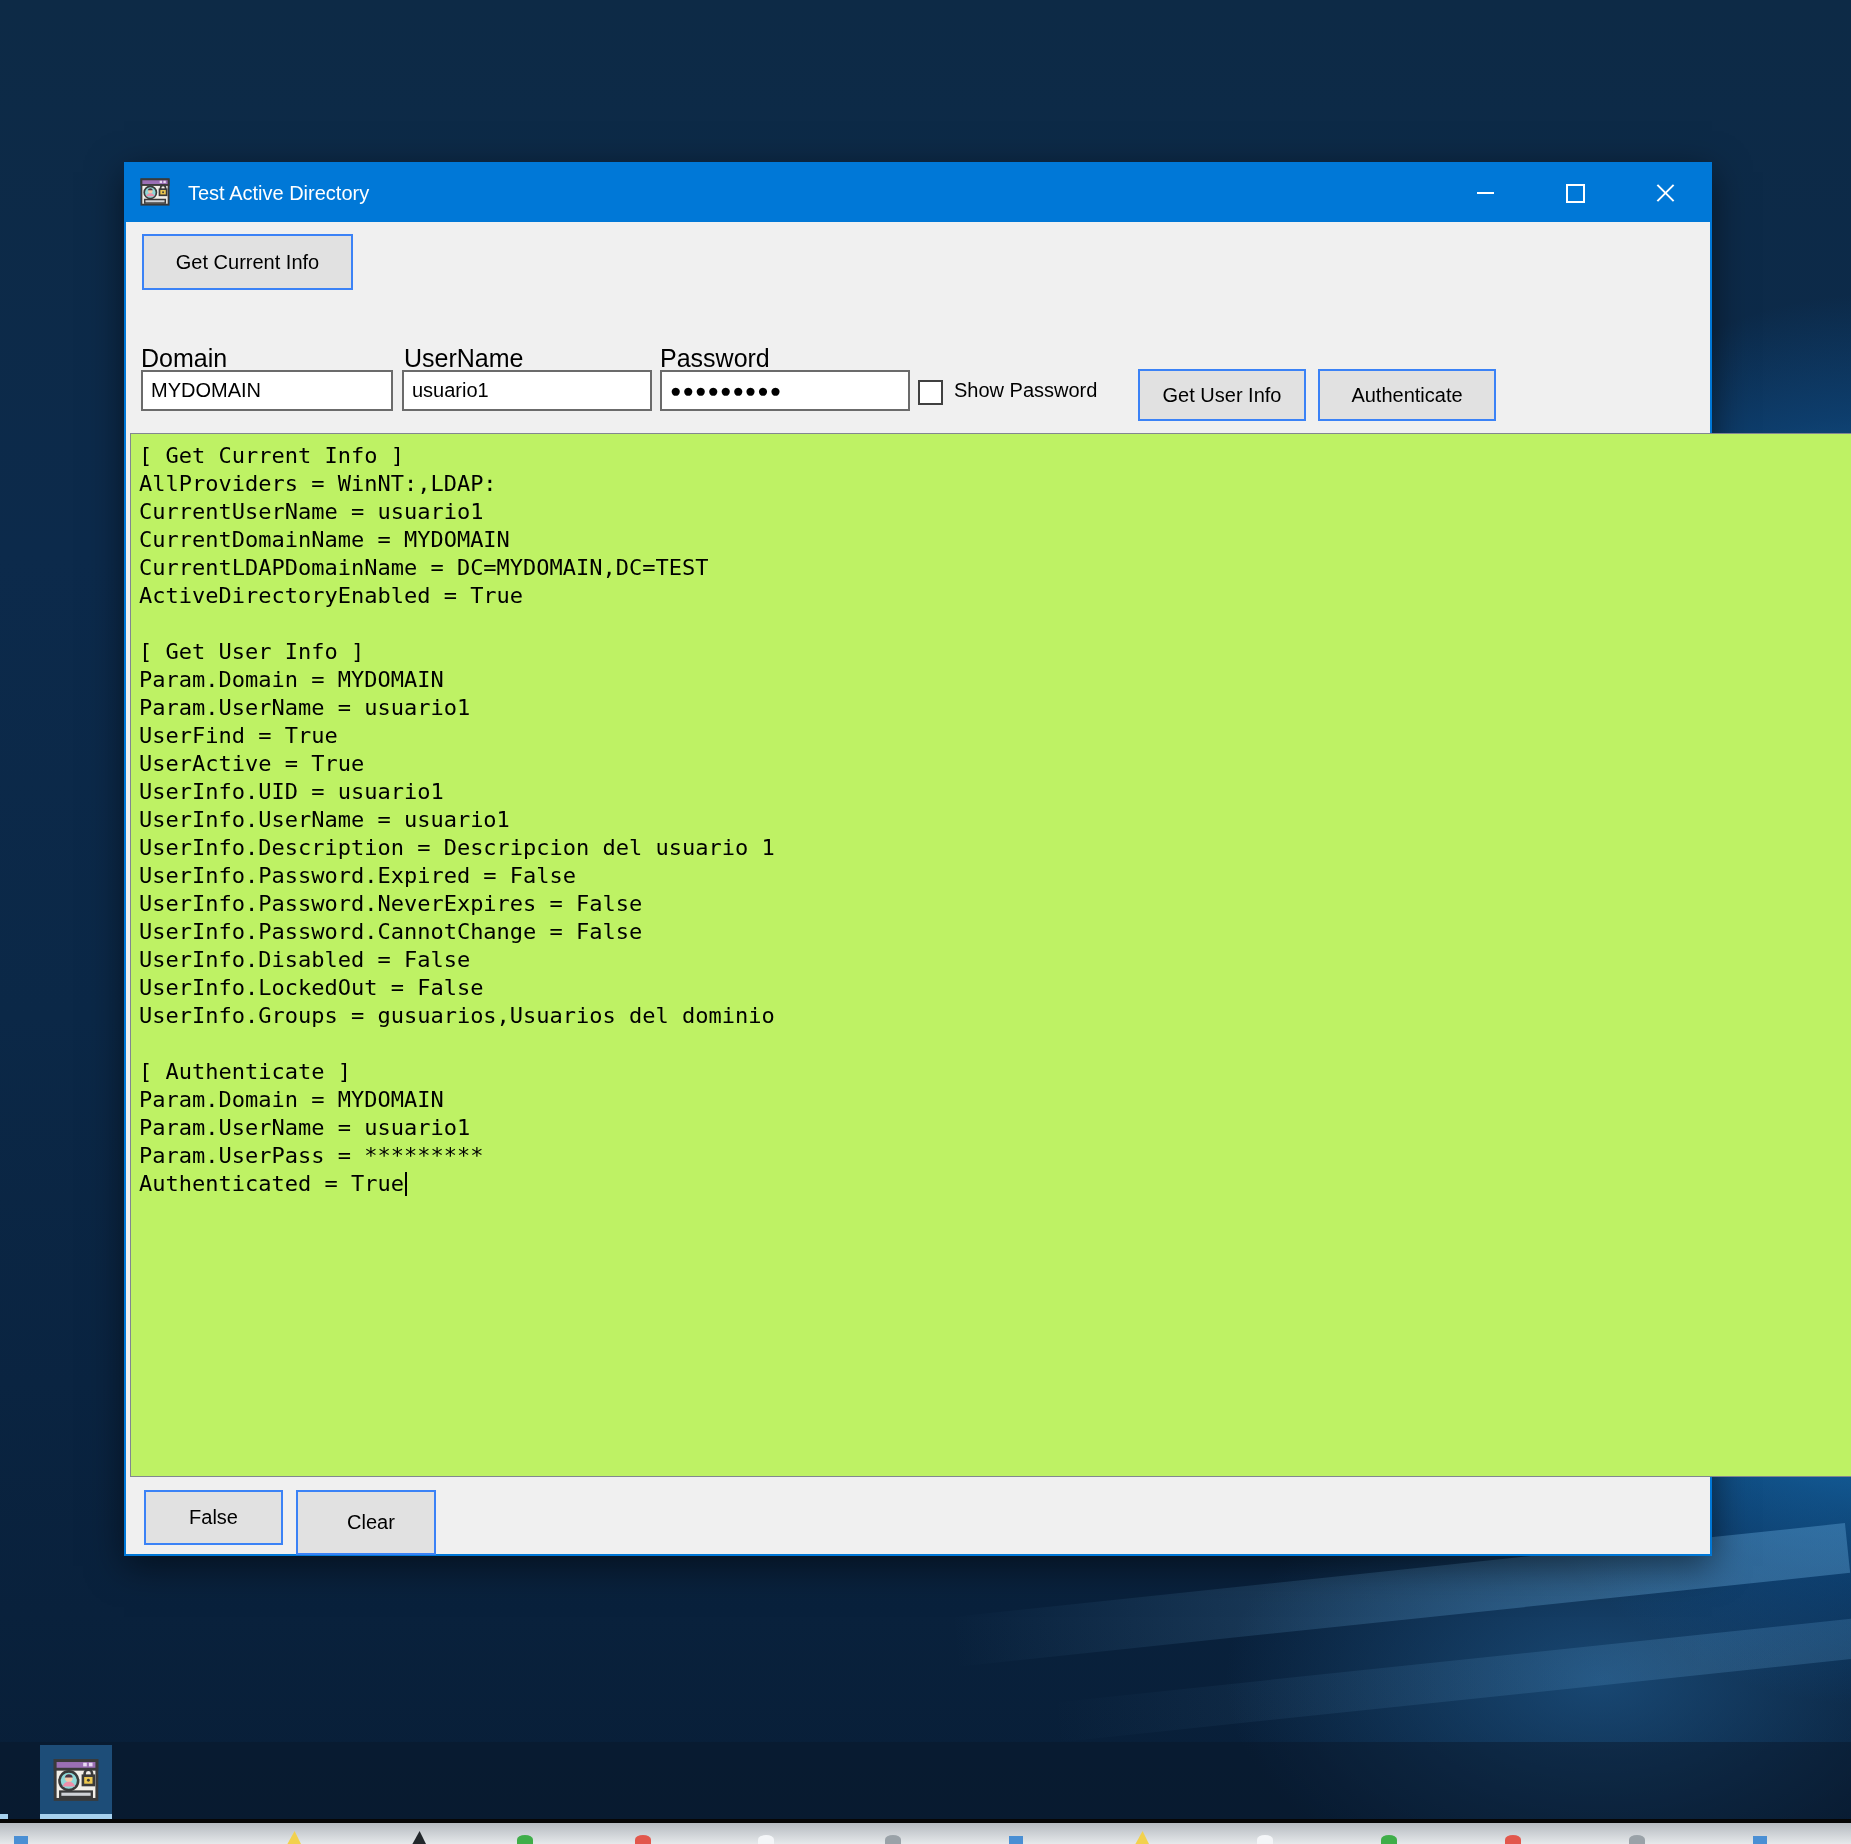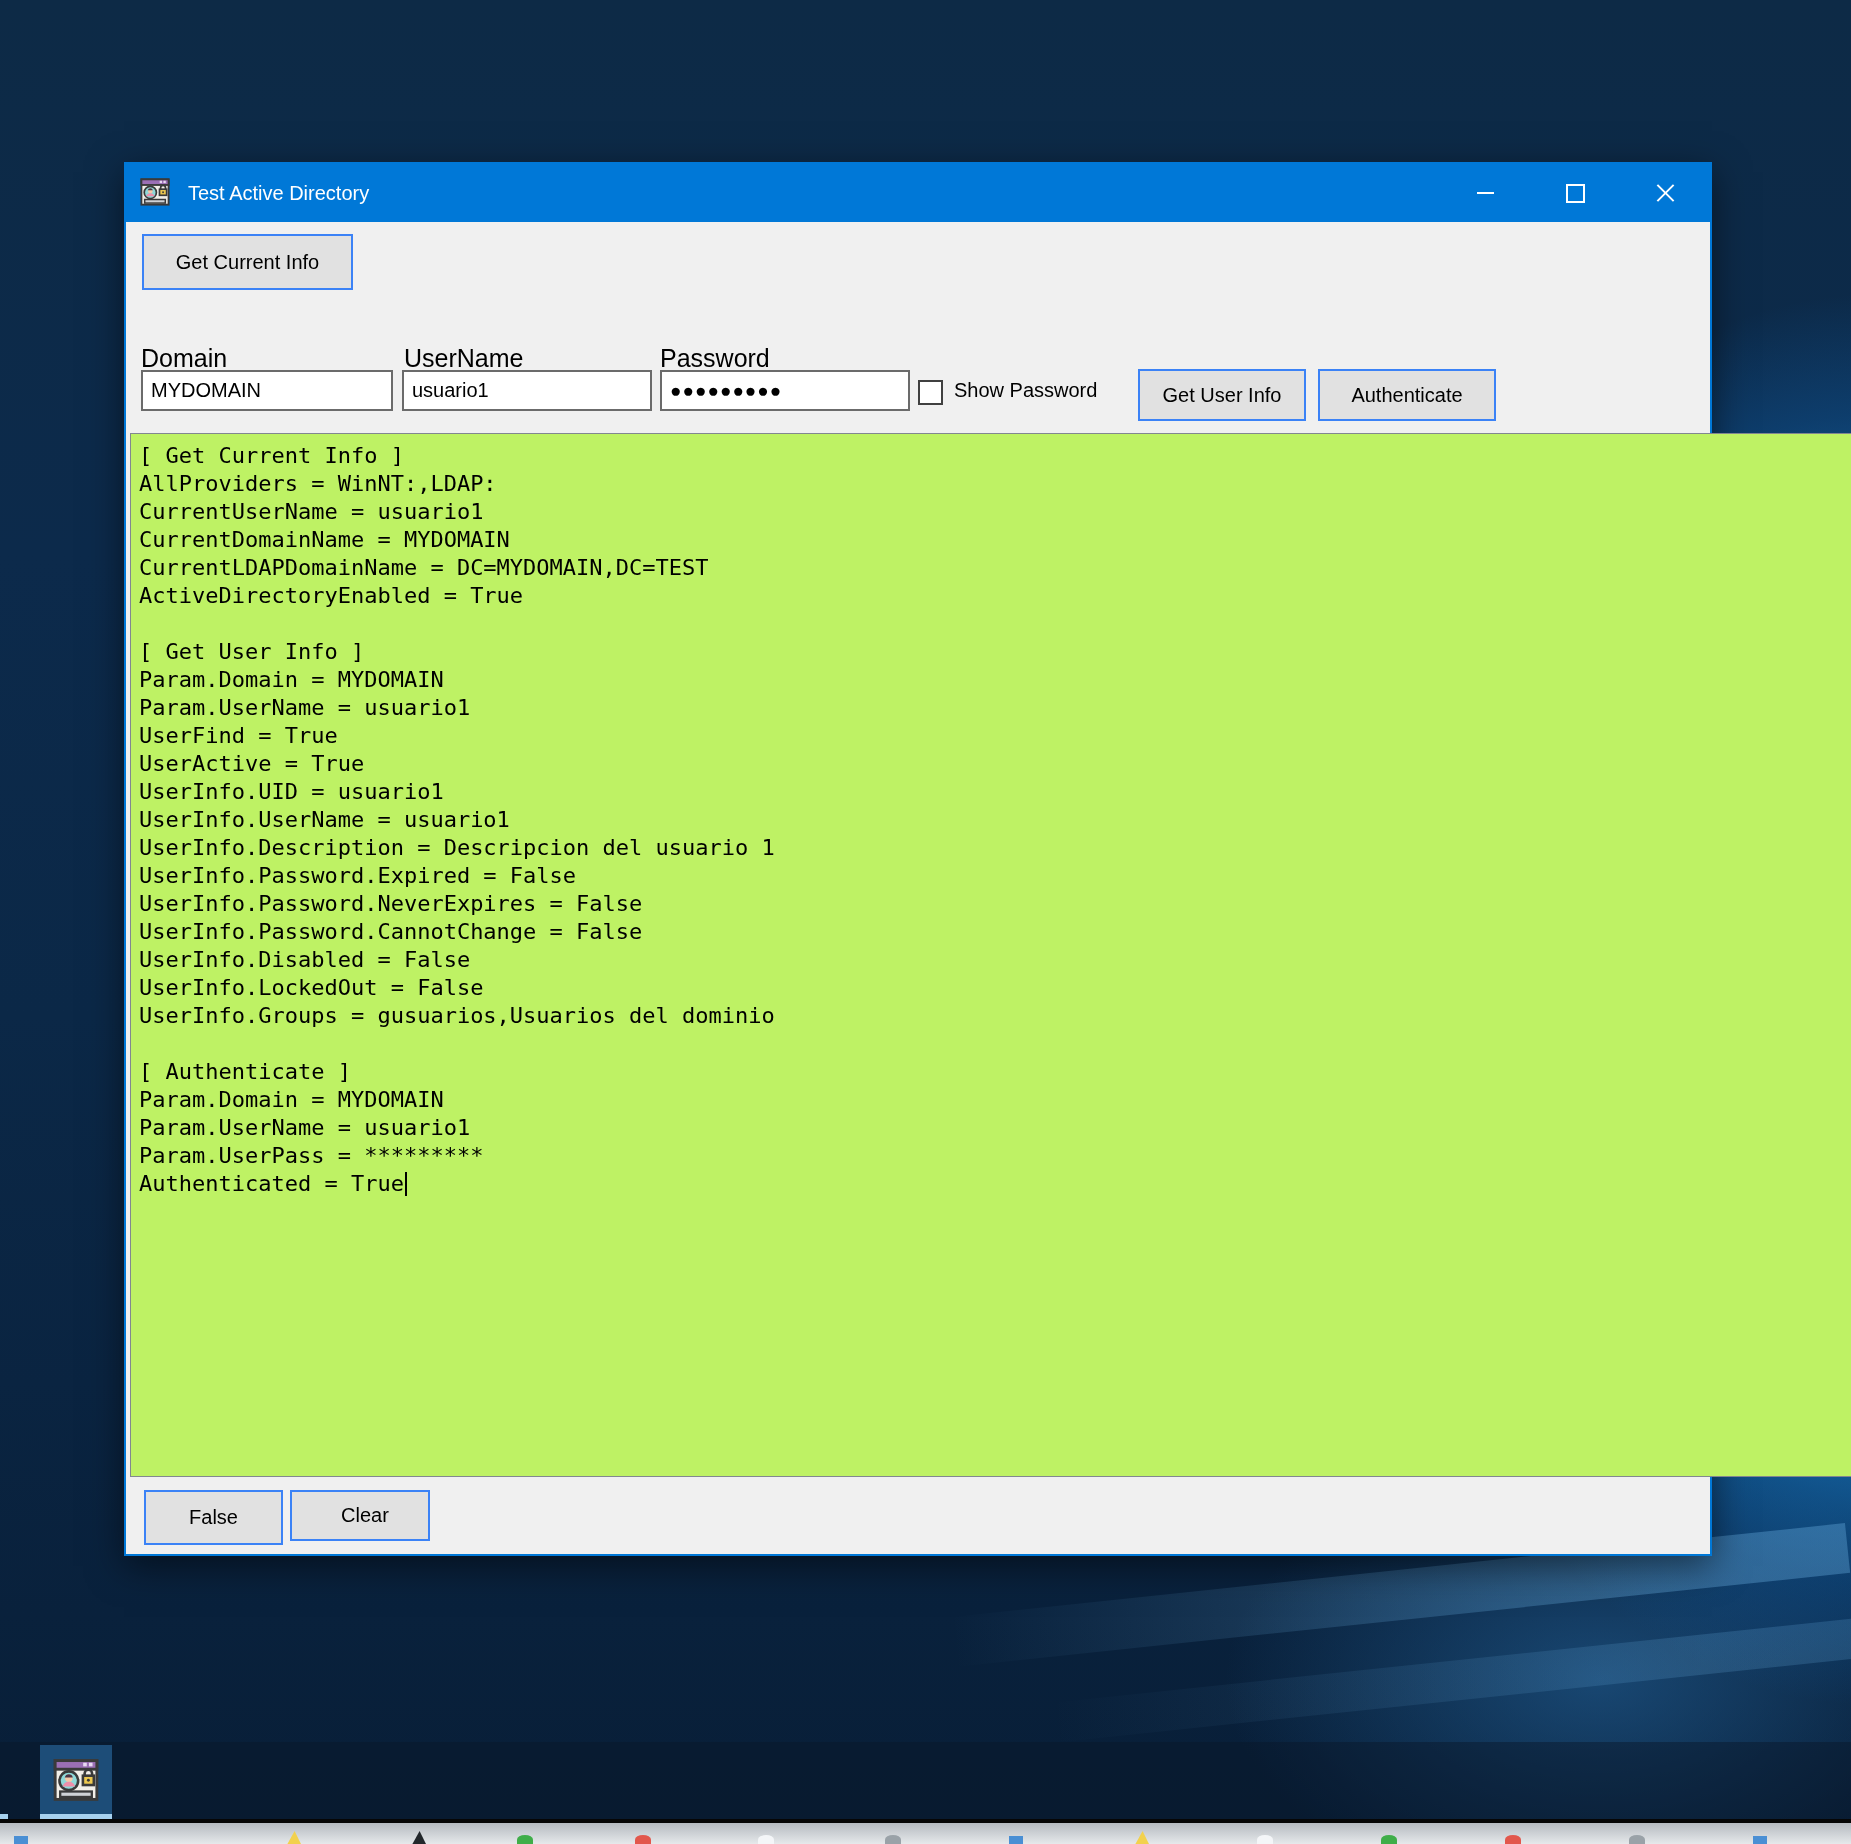--- a/index.html
+++ b/index.html
@@ -62,21 +62,21 @@
   .gl-close::before{transform:rotate(45deg);} .gl-close::after{transform:rotate(-45deg);}
 
   .btn{
     position:absolute;box-sizing:border-box;display:flex;align-items:center;justify-content:center;
     background:#e1e1e1;border:2px solid #3b82f6;font-size:20px;color:#000;cursor:default;
   }
   #btn-get-current-info{left:16px;top:70px;width:211px;height:56px;}
   #btn-get-user-info{left:1012px;top:205px;width:168px;height:52px;}
   #btn-authenticate{left:1192px;top:205px;width:178px;height:52px;}
   #btn-copy{left:18px;top:1326px;width:139px;height:55px;}
-  #btn-clear{left:164px;top:1326px;width:140px;height:51px;padding-left:16px;}
+  #btn-clear{left:170px;top:1326px;width:140px;height:65px;padding-left:16px;}
 
   .fld-label{position:absolute;top:180px;font-size:25px;color:#000;}
   #lbl-domain{left:15px;} #lbl-username{left:278px;} #lbl-password{left:534px;}
   .txt{
     position:absolute;top:206px;height:41px;box-sizing:border-box;
     border:2px solid #6b6b6b;background:#fff;color:#000;font-size:20px;
     font-family:"Liberation Sans",sans-serif;padding:0 8px;outline:none;
   }
   #inp-domain{left:15px;width:252px;}
   #inp-username{left:276px;width:250px;}

